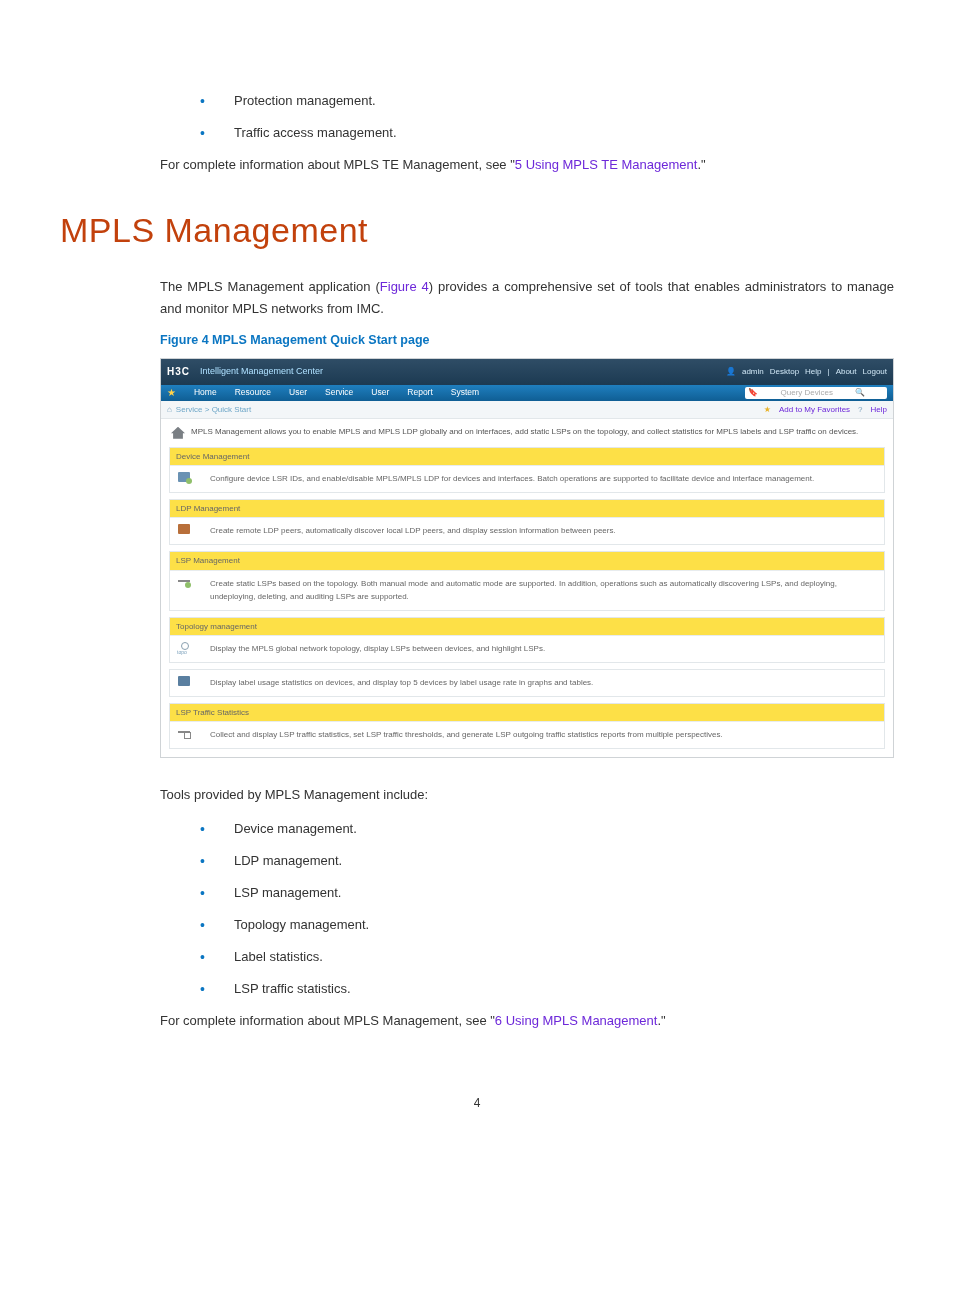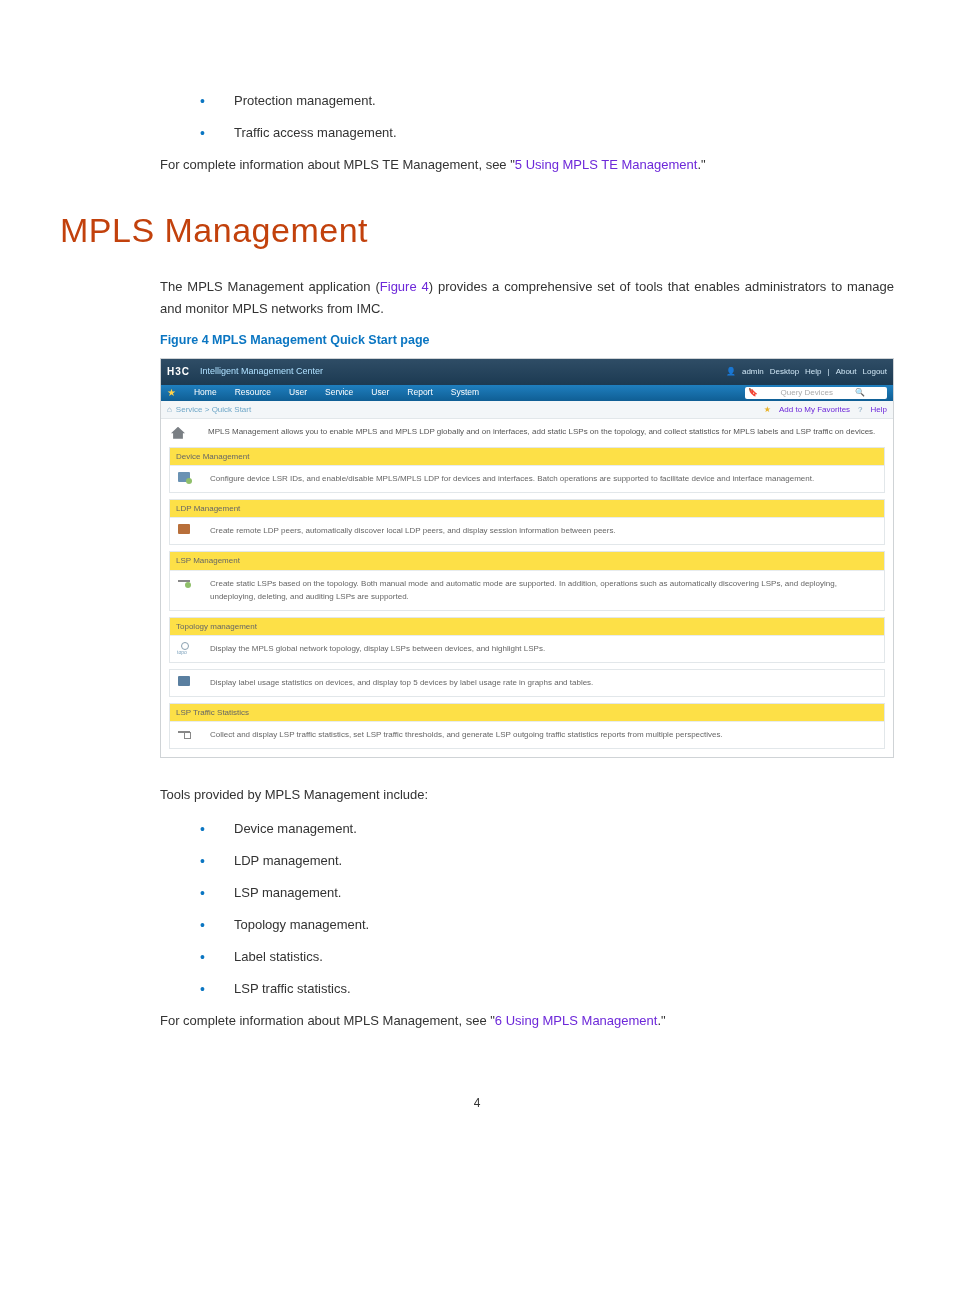--- a/index.html
+++ b/index.html
@@ -30,21 +30,21 @@
   .fig-logo { font-weight: 700; font-size: 10px; letter-spacing: 1px; margin-right: 10px; color: #fff; }
   .fig-title { color: #aee0ff; font-size: 9px; }
   .fig-top-right { margin-left: auto; color: #cfe6f5; font-size: 8px; display: flex; gap: 6px; align-items: center; }
   .fig-nav { background: linear-gradient(#1f7fbf,#0f5e94); height: 16px; display: flex; align-items: center; padding: 0 6px; color: #fff; font-size: 8.5px; }
   .fig-nav span { margin-right: 18px; }
   .fig-star { color: #ffd24a; margin-right: 18px; font-size: 10px; }
   .fig-search { margin-left: auto; background: #fff; border-radius: 2px; display: flex; align-items: center; padding: 0 4px; height: 12px; color: #888; font-size: 8px; gap: 4px; }
   .fig-search .q { color: #aaa; }
   .fig-breadcrumb { background: #f3f6f8; border-bottom: 1px solid #e2e7ea; display: flex; align-items: center; padding: 2px 6px; font-size: 8px; color: #6fa7c8; }
   .fig-breadcrumb .right { margin-left: auto; display: flex; gap: 8px; align-items: center; }
-  .fig-intro { display: flex; align-items: flex-end; gap: 23px; padding: 6px 10px 8px 10px; font-size: 8px; color: #555; }
+  .fig-intro { display: flex; align-items: flex-end; gap: 6px; padding: 6px 10px 8px 10px; font-size: 8px; color: #555; }
   .fig-home-icon { width: 14px; height: 12px; background: #7a7f84; clip-path: polygon(50% 0,100% 55%,85% 55%,85% 100%,15% 100%,15% 55%,0 55%); flex: 0 0 auto; margin-top: 1px; }
   .fig-section { margin: 0 8px 6px 8px; border: 1px solid #e2e7ea; background: #fff; }
   .fig-section-title { background: #fde047; border-bottom: 1px solid #e8ecee; padding: 2px 6px; font-size: 8px; color: #666; }
   .fig-section-body { padding: 6px 8px; font-size: 8px; color: #666; display: flex; align-items: flex-start; gap: 20px; }
   .sec-icon { width: 12px; height: 10px; flex: 0 0 auto; display: inline-block; position: relative; }
   .sec-icon.device { background: #6a92b3; border-radius: 1px; }
   .sec-icon.device::after { content: ""; position: absolute; right: -2px; bottom: -2px; width: 6px; height: 6px; background: #8fbf6a; border-radius: 50%; }
   .sec-icon.ldp { background: #b86f3a; border-radius: 1px; }
   .sec-icon.lsp::before { content: ""; position: absolute; left: 0; top: 3px; width: 12px; height: 2px; background: #888; }
   .sec-icon.lsp::after { content: ""; position: absolute; right: -1px; bottom: -1px; width: 6px; height: 6px; background: #8fbf6a; border-radius: 50%; }

